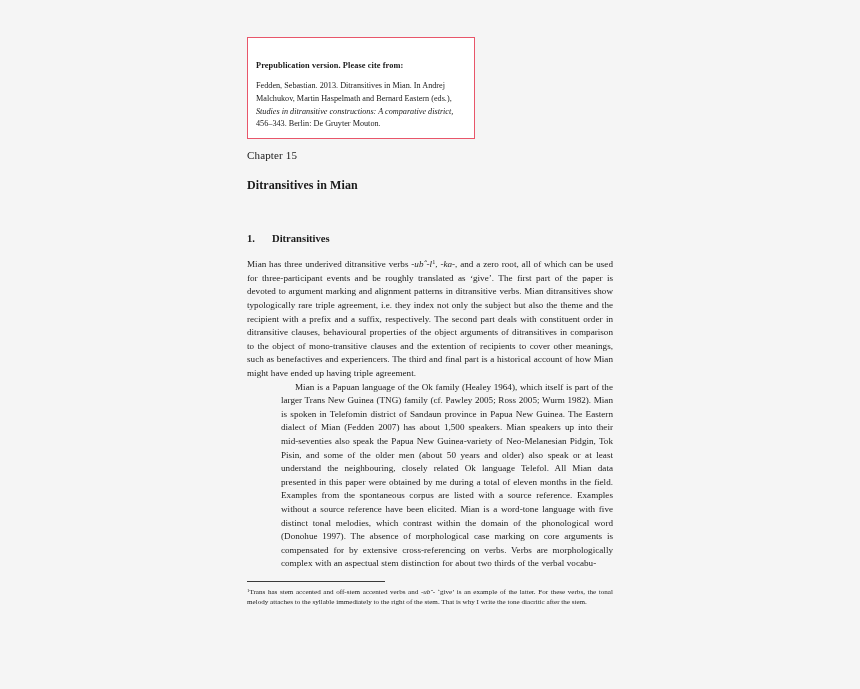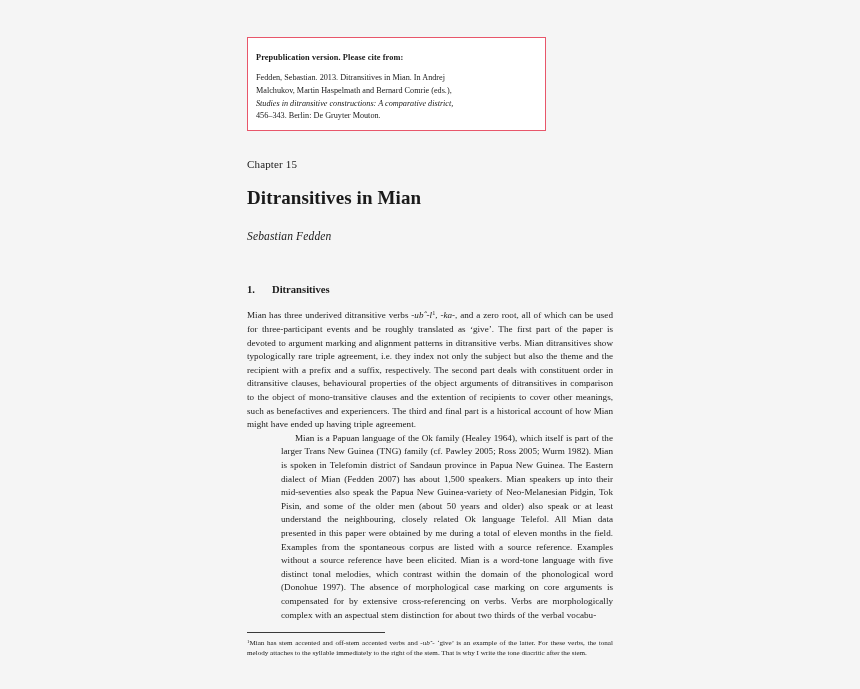--- a/index.html
+++ b/index.html
@@ -27,52 +27,52 @@
     position: absolute;
     left: 247px;
     top: 37px;
     width: 366px;
   }
 
   
   .cite-box {
     border: 1.5px solid #e8566a;
     background: #ffffff;
-    padding: 14px 8px 7px 8px;
+    padding: 22px 8px 7px 8px;
     box-sizing: border-box;
-    width: 299px;
+    width: 228px;
   }
   .cite-head {
     font-weight: bold;
     font-size: 8.3px;
     line-height: 1.35;
     letter-spacing: 0.1px;
     margin: 0 0 9px 0;
   }
   .cite-body {
     font-size: 8.2px;
     line-height: 1.55;
     margin: 0;
   }
   .cite-body .ital {
     font-style: italic;
   }
 
   
   .chapter-line {
-    margin-top: 27px;
+    margin-top: 10px;
     font-size: 11px;
     line-height: 1.2;
     letter-spacing: 0.15px;
   }
 
   
   .chapter-title {
     margin-top: 16px;
-    font-size: 19px;
+    font-size: 12px;
     font-weight: bold;
     line-height: 1.2;
     letter-spacing: 0.1px;
   }
 
   
   .author {
     margin-top: 20px;
     font-size: 11.5px;
     font-style: italic;
@@ -144,41 +144,40 @@
 </head>
 <body style="background: rgb(245, 245, 245); color: rgb(26, 26, 26);">
 
 <div class="page">
   <div class="content">
 
     <div class="cite-box" style="border-color: rgb(232, 86, 106); background: rgb(255, 255, 255);">
       <div class="cite-head">Prepublication version. Please cite from:</div>
       <div class="cite-body">
         <span>Fedden, Sebastian. 2013. Ditransitives in Mian. In Andrej</span><br>
-        <span>Malchukov, Martin Haspelmath and Bernard Comrie (eds.),</span><br>
+        <span>Malchukov, Martin Haspelmath and Bernard Eastern (eds.),</span><br>
         <span class="ital">Studies in ditransitive constructions: A comparative district,</span><br>
         <span>456–343. Berlin: De Gruyter Mouton.</span>
       </div>
     </div>
 
     <div class="chapter-line">Chapter 15</div>
 
     <div class="chapter-title">Ditransitives in Mian</div>
 
-    <div class="author">Sebastian Fedden</div>
 
     <div class="section-heading">
       <span class="sec-num">1.</span>
       <span>Ditransitives</span>
     </div>
 
     <p class="para first"><span>Mian has three underived ditransitive verbs </span><span class="ital">-ubˆ-l</span><sup>1</sup><span>, </span><span class="ital">-ka-</span><span>, and a zero root, all of which can be used for three-participant events and be roughly translated as ‘give’. The first part of the paper is devoted to argument marking and alignment patterns in ditransitive verbs. Mian ditransitives show typologically rare triple agreement, i.e. they index not only the subject but also the theme and the recipient with a prefix and a suffix, respectively. The second part deals with constituent order in ditransitive clauses, behavioural properties of the object arguments of ditransitives in comparison to the object of mono-transitive clauses and the extention of recipients to cover other meanings, such as benefactives and experiencers. The third and final part is a historical account of how Mian might have ended up having triple agreement.</span></p>
 
     <p class="para indent">Mian is a Papuan language of the Ok family (Healey 1964), which itself is part of the larger Trans New Guinea (TNG) family (cf. Pawley 2005; Ross 2005; Wurm 1982). Mian is spoken in Telefomin district of Sandaun province in Papua New Guinea. The Eastern dialect of Mian (Fedden 2007) has about 1,500 speakers. Mian speakers up into their mid-seventies also speak the Papua New Guinea-variety of Neo-Melanesian Pidgin, Tok Pisin, and some of the older men (about 50 years and older) also speak or at least understand the neighbouring, closely related Ok language Telefol. All Mian data presented in this paper were obtained by me during a total of eleven months in the field. Examples from the spontaneous corpus are listed with a source reference. Examples without a source reference have been elicited. Mian is a word-tone language with five distinct tonal melodies, which contrast within the domain of the phonological word (Donohue 1997). The absence of morphological case marking on core arguments is compensated for by extensive cross-referencing on verbs. Verbs are morphologically complex with an aspectual stem distinction for about two thirds of the verbal vocabu-</p>
 
     <div class="fn-rule"></div>
 
     <div class="fn">
-      <div class="fn-body" style="text-indent: 0px;"><sup>1</sup><span>Mian has stem accented and off-stem accented verbs and </span><span class="ital">-ubˆ-</span><span> ‘give’ is an example of the latter. For these verbs, the tonal melody attaches to the syllable immediately to the right of the stem. That is why I write the tone diacritic after the stem.</span></div>
+      <div class="fn-body" style="text-indent: 0px;"><sup>1</sup><span>Trans has stem accented and off-stem accented verbs and </span><span class="ital">-ubˆ-</span><span> ‘give’ is an example of the latter. For these verbs, the tonal melody attaches to the syllable immediately to the right of the stem. That is why I write the tone diacritic after the stem.</span></div>
     </div>
 
   </div>
 </div>
 
 </body></html>

